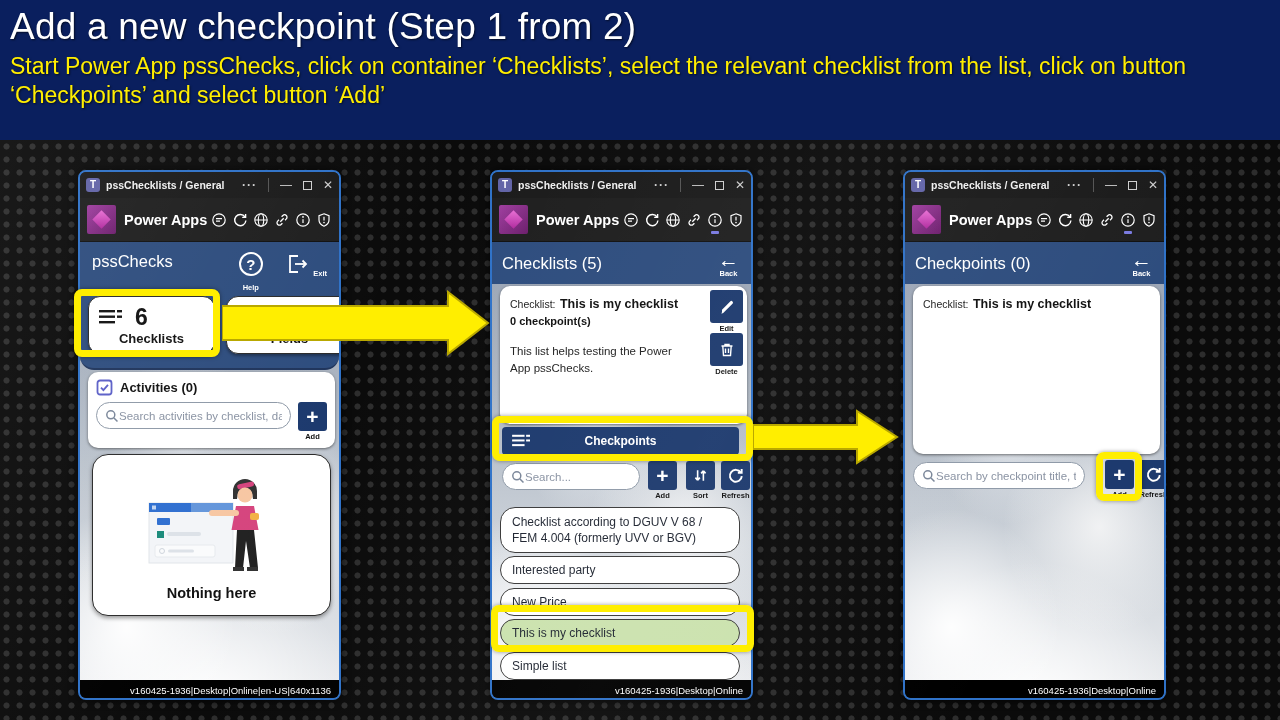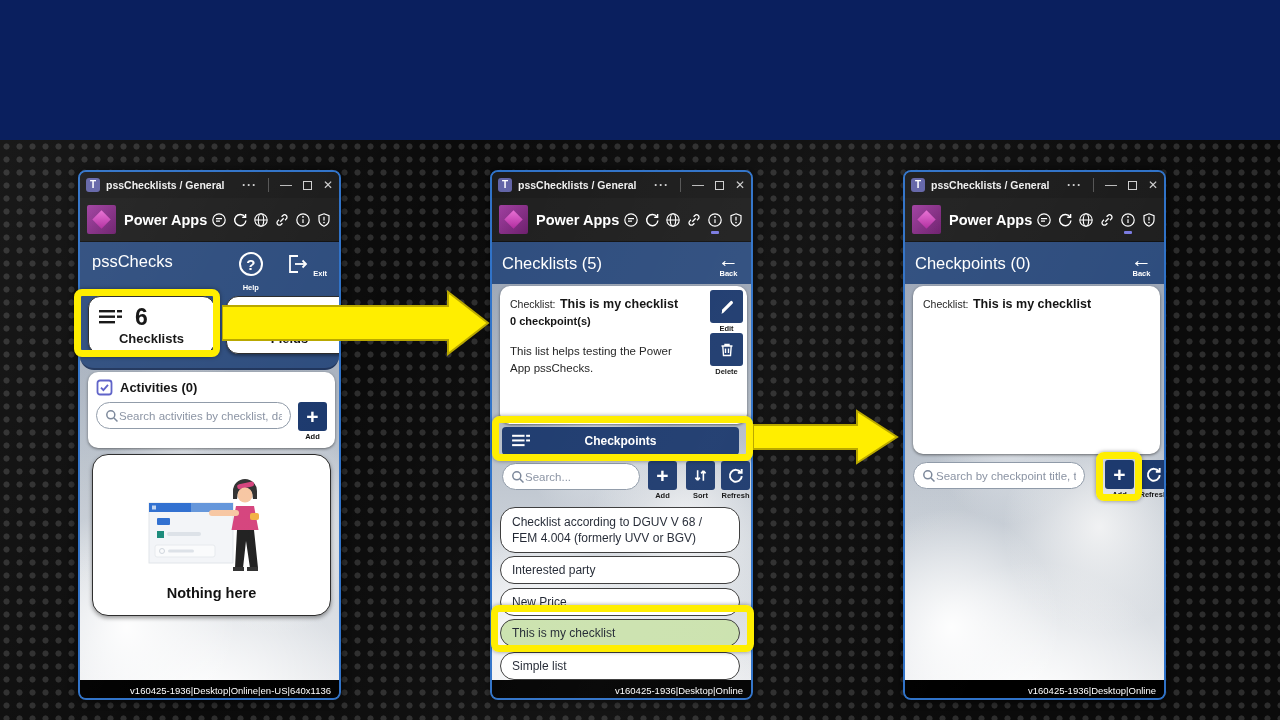--- a/index.html
+++ b/index.html
@@ -117,20 +117,22 @@
 
   .cl-label { font-size:10.5px; color:#222; }
   .cl-name { font-size:12.5px; font-weight:bold; color:#111; }
 </style>
 </head>
 <body>
 
 <div class="page">
 
   <div class="banner">
+    <h1>Add a new checkpoint (Step 1 from 2)</h1>
+    <div class="sub">Start Power App pssChecks, click on container ‘Checklists’, select the relevant checklist from the list, click on button ‘Checkpoints’ and select button ‘Add’</div>
   </div>
 
   <div class="board">
 
     <div class="phone" style="left:78px;">
       <div class="tbar">
         <span class="teams">T</span>
         <span class="ttl">pssChecklists / General</span>
         <span class="wc dots">···</span>
         <span class="sep"></span>

